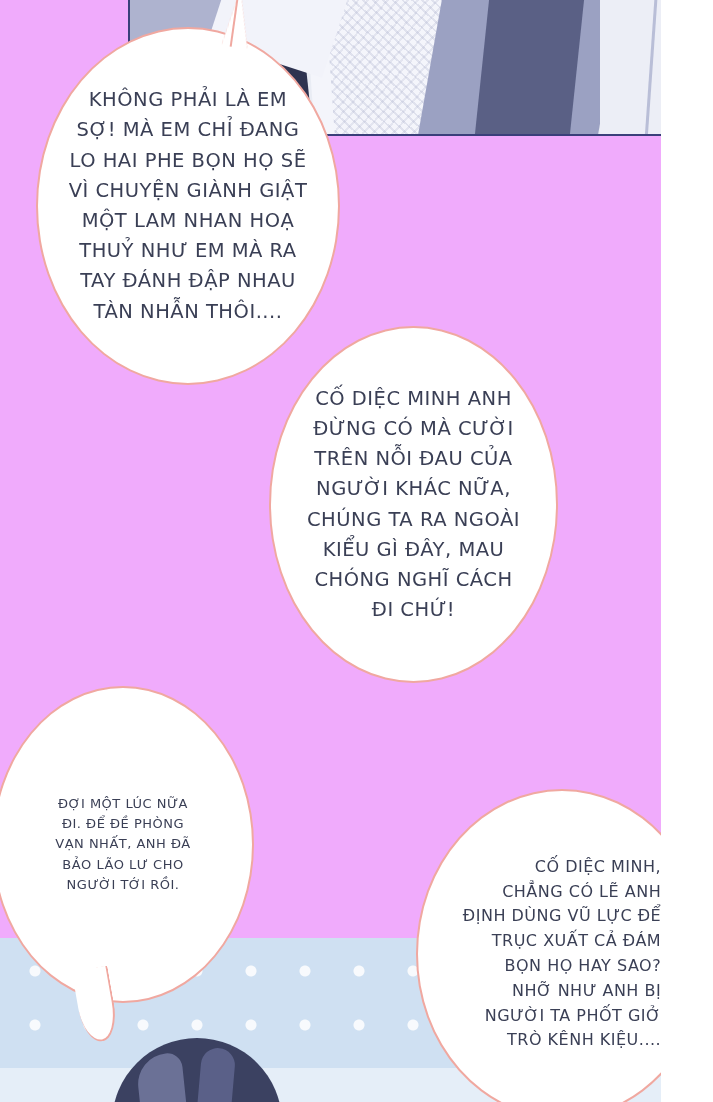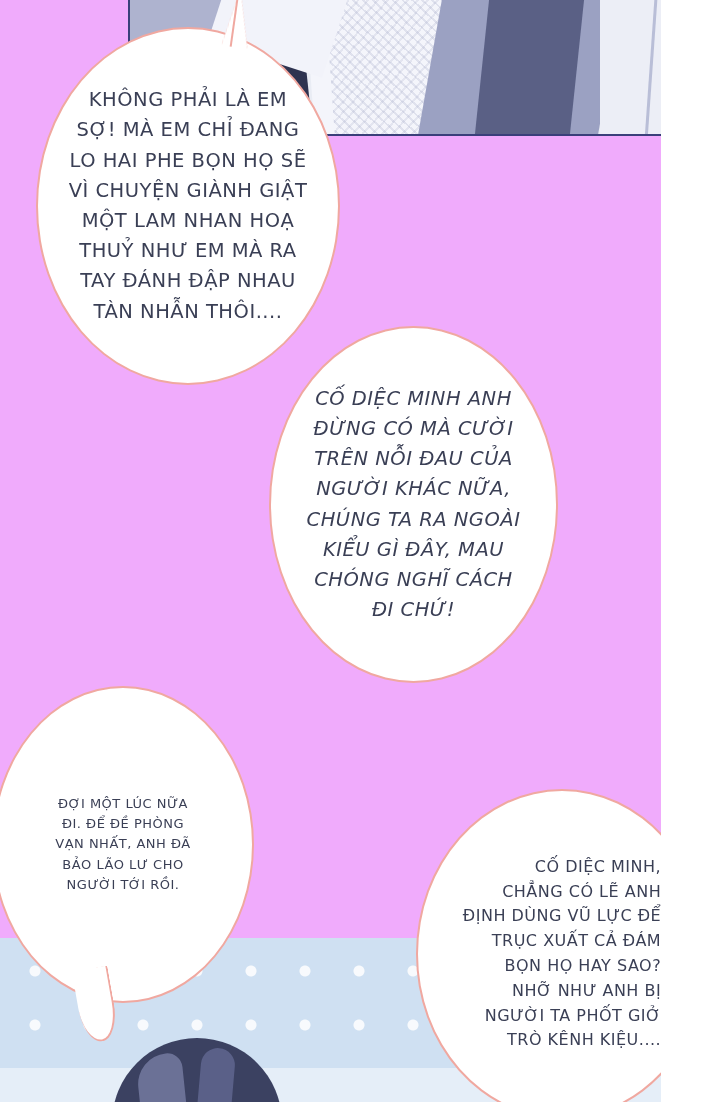--- a/index.html
+++ b/index.html
@@ -238,21 +238,21 @@
     position: absolute;
     left: 196px;
     top: -44px;
     width: 2px;
     height: 62px;
     background: #f0a8a0;
     transform: rotate(8deg);
   }
 
   
-  #bubble-2 { left: 269px; top: 326px; width: 289px; height: 357px; font-style: italic; }
+  #bubble-2 { left: 269px; top: 326px; width: 289px; height: 357px; }
   #bubble-2 .text { font-size: 19.5px; }
 
   
   #bubble-3 { left: -8px; top: 686px; width: 262px; height: 317px; }
   #bubble-3 .text { font-size: 13px; }
   #bubble-3 .tail {
     position: absolute;
     left: 84px;
     top: 280px;
     width: 34px;

